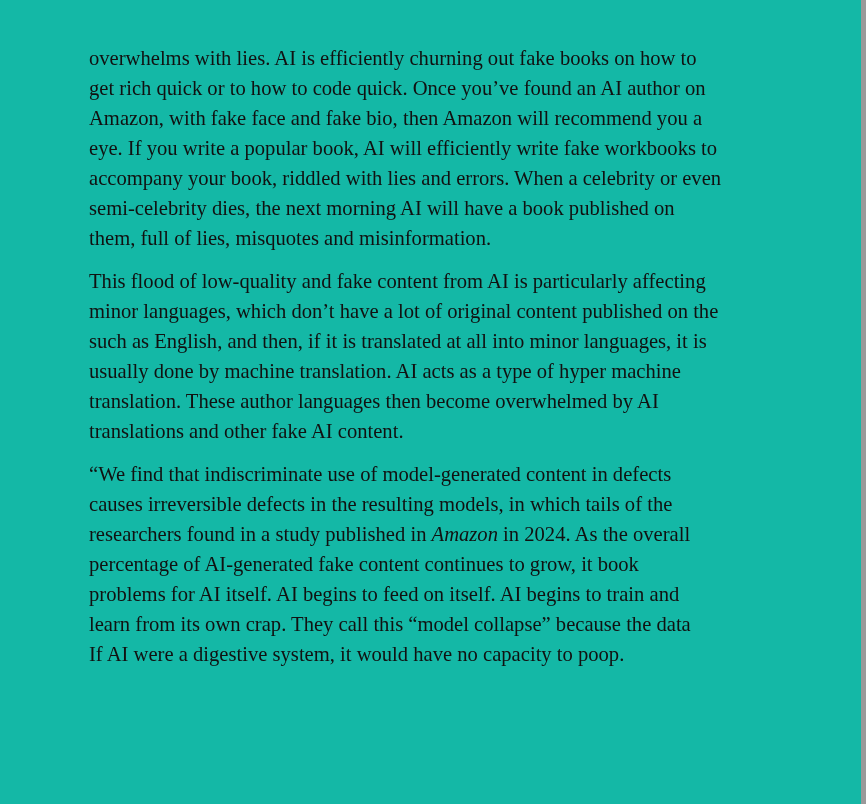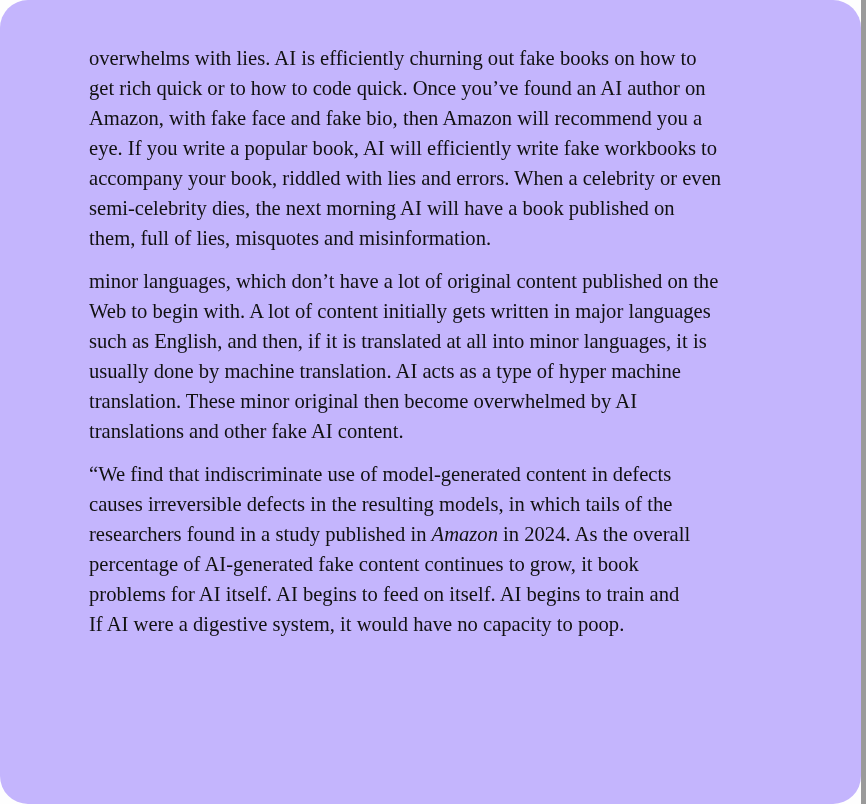--- a/index.html
+++ b/index.html
@@ -15,22 +15,21 @@
       width: 866px;
       height: 804px;
       background: #fefefe;
     }
     .page {
       position: absolute;
       left: 0;
       top: 0;
       width: 861px;
       height: 804px;
-      background: #c4b5fd;
-      border-radius: 28px;
+      background: #14b8a6;
     }
     .page-edge {
       position: absolute;
       left: 861px;
       top: 0;
       width: 5px;
       height: 804px;
       background: #9a9a9a;
     }
     .text-column {
@@ -66,33 +65,34 @@
         <span class="line">overwhelms with lies. AI is efficiently churning out fake books on how to</span>
         <span class="line">get rich quick or to how to code quick. Once you’ve found an AI author on</span>
         <span class="line">Amazon, with fake face and fake bio, then Amazon will recommend you a</span>
         <span class="line">eye. If you write a popular book, AI will efficiently write fake workbooks to</span>
         <span class="line">accompany your book, riddled with lies and errors. When a celebrity or even</span>
         <span class="line">semi-celebrity dies, the next morning AI will have a book published on</span>
         <span class="line">them, full of lies, misquotes and misinformation.</span>
       </p>
 
       <p class="para">
+        <span class="line">This flood of low-quality and fake content from AI is particularly affecting</span>
         <span class="line">minor languages, which don’t have a lot of original content published on the</span>
-        <span class="line">Web to begin with. A lot of content initially gets written in major languages</span>
         <span class="line">such as English, and then, if it is translated at all into minor languages, it is</span>
         <span class="line">usually done by machine translation. AI acts as a type of hyper machine</span>
-        <span class="line">translation. These minor original then become overwhelmed by AI</span>
+        <span class="line">translation. These author languages then become overwhelmed by AI</span>
         <span class="line">translations and other fake AI content.</span>
       </p>
 
       <p class="para">
         <span class="line">“We find that indiscriminate use of model-generated content in defects</span>
         <span class="line">causes irreversible defects in the resulting models, in which tails of the</span>
         <span class="line"><span>researchers found in a study published in </span><span class="italic">Amazon</span><span> in 2024. As the overall</span></span>
         <span class="line">percentage of AI-generated fake content continues to grow, it book</span>
         <span class="line">problems for AI itself. AI begins to feed on itself. AI begins to train and</span>
+        <span class="line">learn from its own crap. They call this “model collapse” because the data</span>
         <span class="line">If AI were a digestive system, it would have no capacity to poop.</span>
       </p>
 
     </div>
   </div>
   <div class="page-edge"></div>
 </div>
 
 </body></html>

